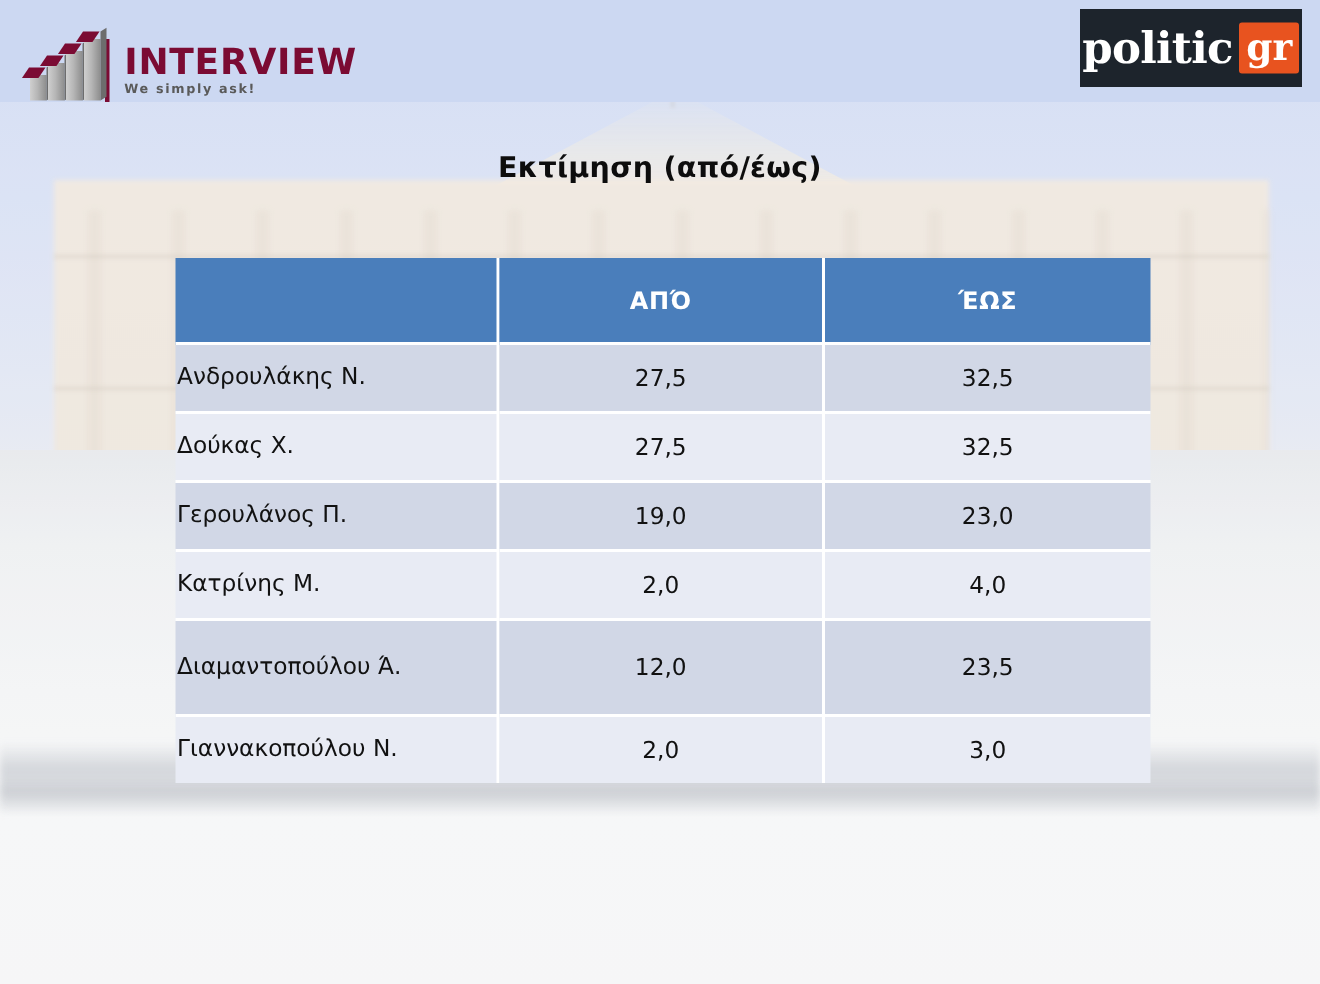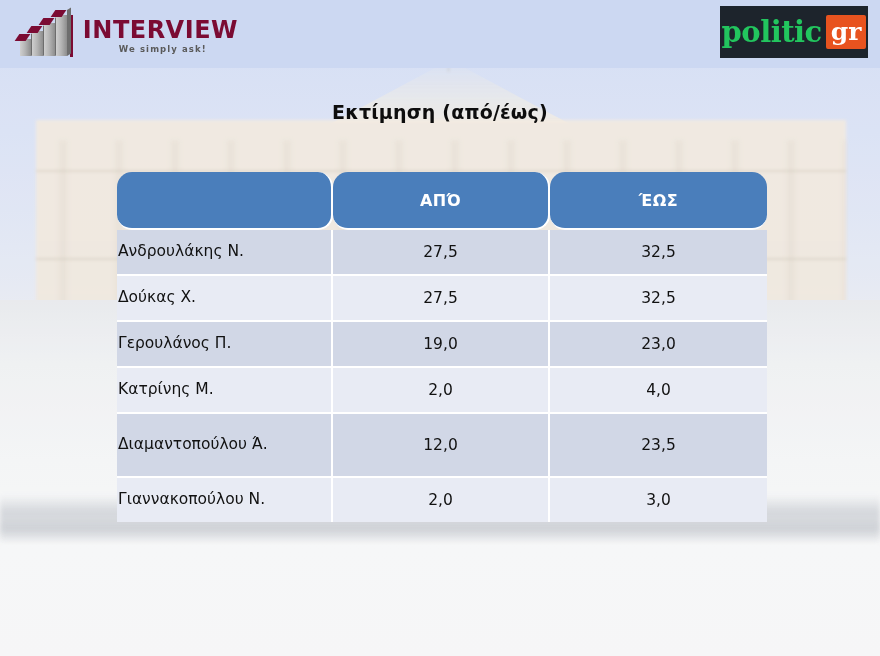--- a/index.html
+++ b/index.html
@@ -139,21 +139,21 @@
   .top-strip {
     position: absolute;
     left: 0; top: 0;
     width: 880px; height: 68px;
     background: #ccd8f2;
   }
 
   
   .interview-logo {
     position: absolute;
-    left: 18px; top: 12px;
+    left: 18px; top: 23px;
     width: 220px; height: 48px;
     display: flex;
     align-items: center;
   }
   .iv-bars {
     position: relative;
     width: 56px;
     height: 44px;
   }
   .iv-bar {
@@ -198,39 +198,38 @@
     letter-spacing: 0.5px;
     color: #7b0b33;
   }
   .iv-tagline {
     font-family: "DejaVu Sans", "Liberation Sans", sans-serif;
     font-size: 8.5px;
     font-weight: bold;
     letter-spacing: 1.1px;
     color: #5a5a5a;
     margin-top: 3px;
-    margin-left: 36px;
   }
 
   
   .politic-logo {
     position: absolute;
     right: 12px; top: 6px;
     width: 148px; height: 52px;
     background: #1d242c;
     display: flex;
     align-items: center;
     justify-content: center;
     gap: 4px;
   }
   .pl-word {
     font-family: "DejaVu Serif", "Liberation Serif", serif;
     font-size: 29px;
     font-weight: bold;
-    color: #22c55e;
+    color: #ffffff;
     letter-spacing: -0.5px;
     line-height: 1;
   }
   .pl-gr {
     background: #e8531f;
     color: #ffffff;
     font-family: "DejaVu Serif", "Liberation Serif", serif;
     font-size: 25px;
     font-weight: bold;
     line-height: 1;
@@ -269,21 +268,20 @@
     background: #4a7ebb;
     color: #ffffff;
     font-family: "DejaVu Sans", "Liberation Sans", sans-serif;
     font-size: 16px;
     font-weight: bold;
     text-align: center;
     vertical-align: middle;
     border-right: 2px solid #ffffff;
     border-bottom: 2px solid #ffffff;
     letter-spacing: 0.4px;
-    border-radius: 15px;
   }
   .poll-table thead th:last-child { border-right: none; }
 
   .poll-table tbody td {
     font-family: "DejaVu Sans", "Liberation Sans", sans-serif;
     font-size: 15.5px;
     color: #111111;
     vertical-align: middle;
     border-right: 2px solid #ffffff;
     border-bottom: 2px solid #ffffff;

